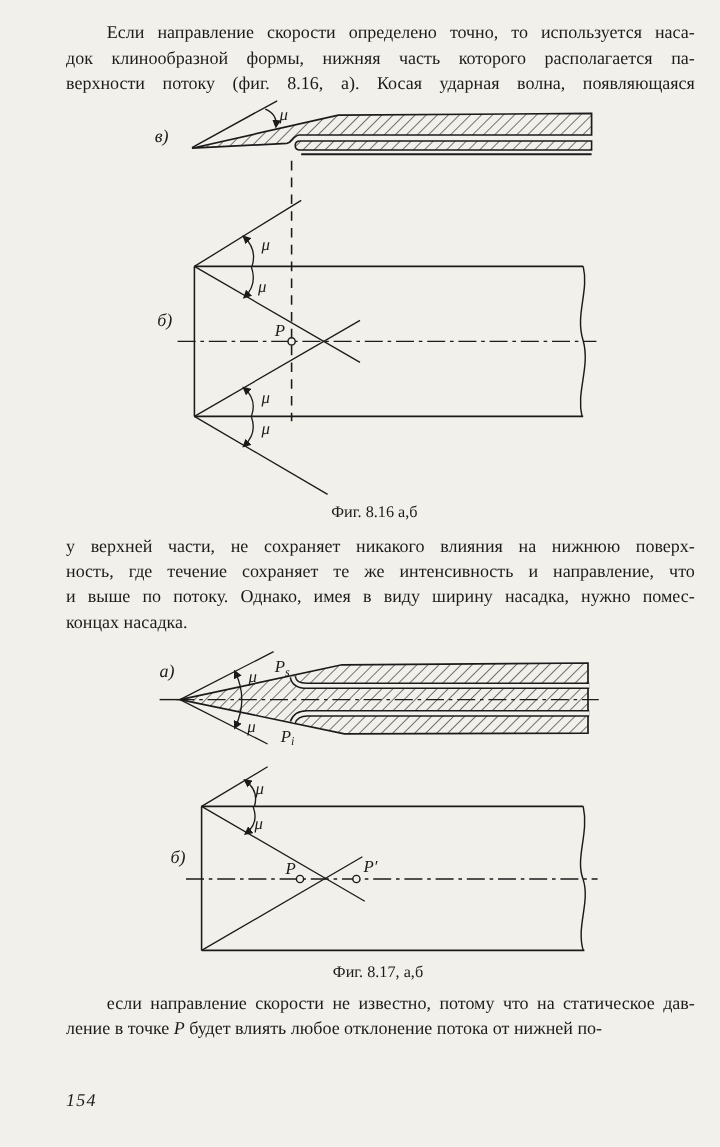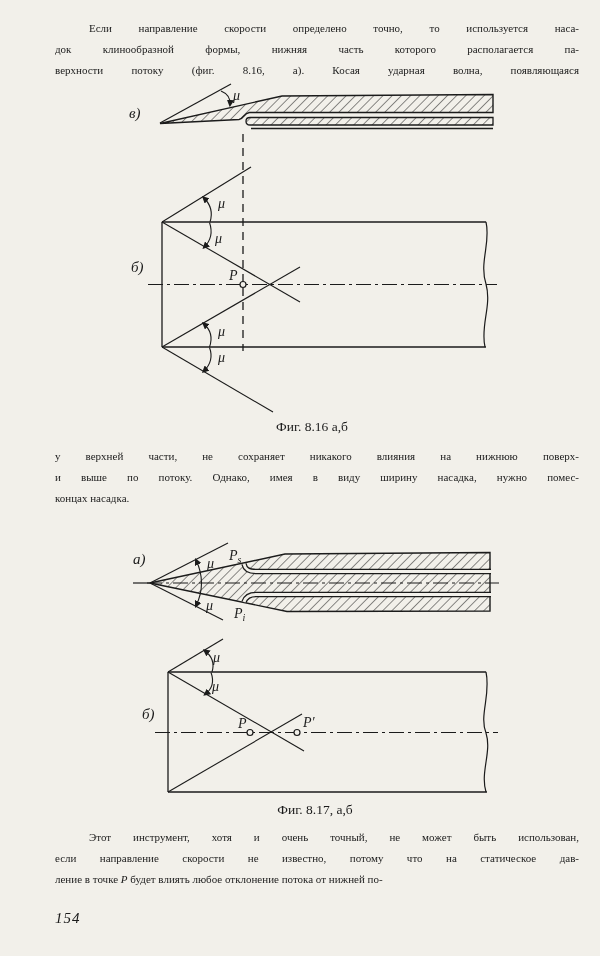--- a/index.html
+++ b/index.html
@@ -1,21 +1,21 @@
 <!DOCTYPE html>
 <html><head>
 <meta charset="utf-8">
 <style>
   html,body{margin:0;padding:0;background:#888;}
   .page{
     position:relative;width:600px;height:956px;margin:0 auto;
     background:#f2f0ea;color:#1b1b1b;overflow:hidden;
     font-family:"Liberation Serif", serif;
   }
-  .tb{position:absolute;left:55px;width:524px;font-size:11px;line-height:21px;}
+  .tb{position:absolute;left:55px;width:524px;font-size:15px;line-height:21px;}
   .tline{text-align:justify;text-align-last:justify;}
   .tb.endpara .tline:last-child{text-align-last:left;}
   .tb.ind .tline:first-child{text-indent:34px;}
   .pagenum{position:absolute;left:55px;top:910px;font-size:15px;letter-spacing:1px;font-style:italic;}
   svg{position:absolute;left:0;}
   svg text{font-family:"Liberation Serif", serif;fill:#1b1b1b;}
   .cap{font-size:13.5px;}
   .lbl{font-size:15px;font-style:italic;}
   .mu{font-size:14px;font-style:italic;}
   .pt{font-size:14px;font-style:italic;}
@@ -69,20 +69,21 @@
     <text class="mu" x="215" y="243">μ</text>
     <text class="mu" x="218" y="336">μ</text>
     <text class="mu" x="218" y="362">μ</text>
     <circle cx="243" cy="284.5" r="3" fill="#f2f0ea" stroke="#1b1b1b" stroke-width="1.2"></circle>
     <text class="pt" x="229" y="280">P</text>
     <text class="cap" x="312" y="431" text-anchor="middle">Фиг. 8.16 а,б</text>
   </svg>
 
   <div class="tb endpara" style="top:446px">
       <div class="tline">у верхней части, не сохраняет никакого влияния на нижнюю поверх-</div>
+      <div class="tline">ность, где течение сохраняет те же интенсивность и направление, что</div>
       <div class="tline">и выше по потоку. Однако, имея в виду ширину насадка, нужно помес-</div>
       <div class="tline">концах насадка.</div>
     </div>
 
   <svg style="top:540px" width="600" height="290" viewBox="0 540 600 290">
     <defs>
       <pattern id="hatch2" width="6.5" height="6.5" patternUnits="userSpaceOnUse" patternTransform="rotate(45)">
         <line x1="0" y1="0" x2="0" y2="6.5" stroke="#1b1b1b" stroke-width="1"></line>
       </pattern>
       <marker id="ar2" viewBox="0 0 10 10" refX="7" refY="5" markerWidth="6.5" markerHeight="6.5" orient="auto-start-reverse">
@@ -124,19 +125,18 @@
     <text class="mu" x="213" y="662">μ</text>
     <text class="mu" x="212" y="691">μ</text>
     <circle cx="250" cy="732.5" r="3" fill="#f2f0ea" stroke="#1b1b1b" stroke-width="1.2"></circle>
     <text class="pt" x="238" y="728">P</text>
     <circle cx="297" cy="732.5" r="3" fill="#f2f0ea" stroke="#1b1b1b" stroke-width="1.2"></circle>
     <text class="pt" x="303" y="727">P′</text>
     <text class="cap" x="315" y="814" text-anchor="middle">Фиг. 8.17,  а,б</text>
   </svg>
 
   <div class="tb ind endpara" style="top:827px">
-      <div class="tline">Этот инструмент, хотя и очень точный, не может быть использован,</div>
       <div class="tline">если направление скорости не известно, потому что на статическое дав-</div>
       <div class="tline">ление в точке <i>Р</i> будет влиять любое отклонение потока от нижней по-</div>
     </div>
 
   <div class="pagenum">154</div>
 </div>
 
 </body></html>

